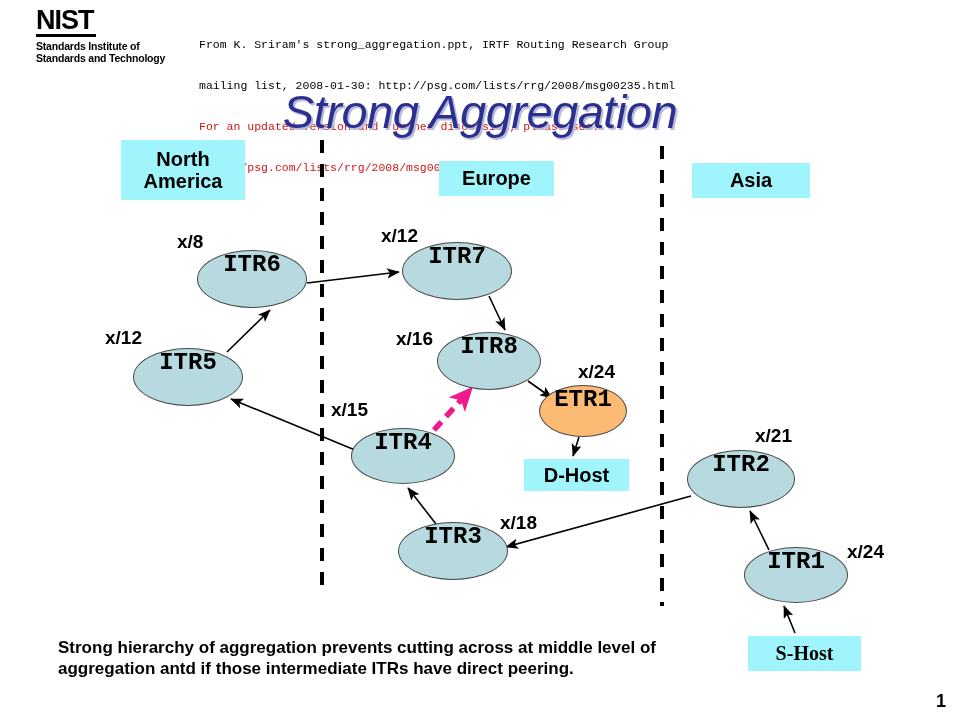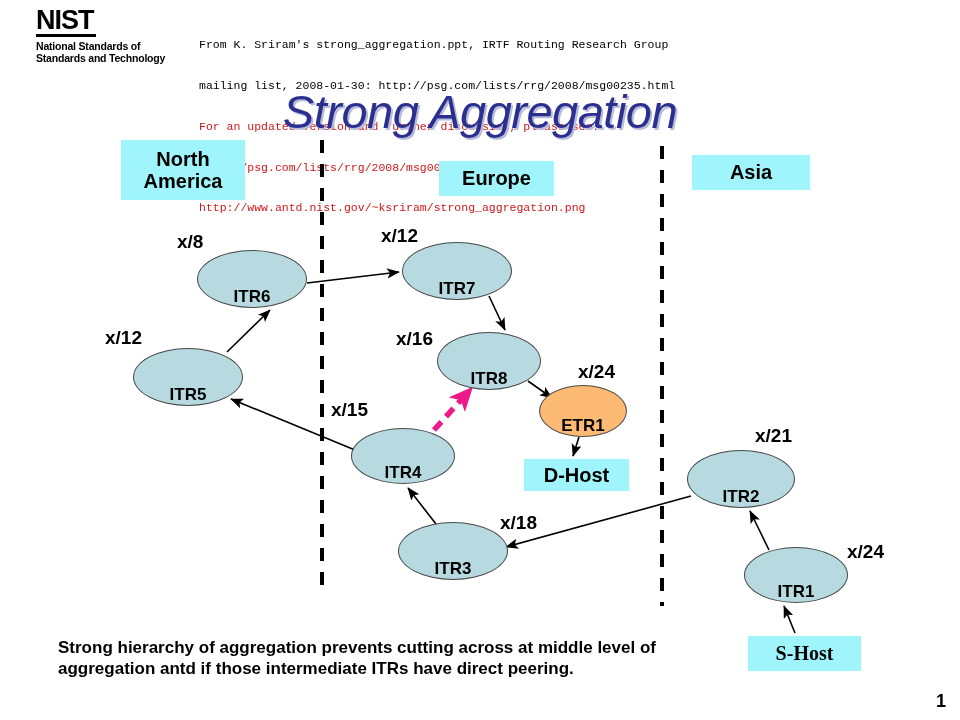--- a/index.html
+++ b/index.html
@@ -89,25 +89,25 @@
     justify-content: center;
     line-height: 1.12;
   }
 
   
   .node {
     position: absolute;
     border: 1.6px solid #4a4a4a;
     border-radius: 50%;
     display: flex;
-    align-items: flex-end;
+    align-items: flex-start;
     justify-content: center;
-    font-family: Liberation Sans, sans-serif;
-    font-weight: bold;
-    font-size: 17px;
+    font-family: Liberation Mono, monospace;
+    font-weight: bold;
+    font-size: 24px;
     color: #000000;
     box-sizing: border-box;
   }
   .node-itr { background: #b6dadf; }
   .node-etr { background: #fdba74; }
 
   
   .prefix-label {
     position: absolute;
     font-family: "Liberation Sans", sans-serif;
@@ -138,31 +138,30 @@
   }
 </style>
 </head>
 <body>
 
 <div id="slide">
 
   <div id="nist-logo">
     <div id="nist-wordmark">NIST</div>
     <div id="nist-tagline">
-      <div>National Standards of</div>
+      <div>Standards Institute of</div>
       <div>Standards and Technology</div>
     </div>
   </div>
 
   <div id="attribution">
     <div class="attr-black">From K. Sriram's strong_aggregation.ppt, IRTF Routing Research Group</div>
     <div class="attr-black">mailing list, 2008-01-30: http://psg.com/lists/rrg/2008/msg00235.html</div>
     <div class="attr-red">For an updated version and further discussion, please see:</div>
     <div class="attr-red">http://psg.com/lists/rrg/2008/msg00246.html and</div>
-    <div class="attr-red">http://www.antd.nist.gov/~ksriram/strong_aggregation.png</div>
   </div>
 
   <div id="slide-title">Strong Aggregation</div>
 
   <svg id="edge-layer" viewBox="0 0 960 720">
     <defs>
       <marker id="arrow-black" markerWidth="9" markerHeight="9" refX="7.5" refY="3.2" orient="auto" markerUnits="strokeWidth">
         <path d="M0,0 L8,3.2 L0,6.4 L1.8,3.2 z" fill="#000000"></path>
       </marker>
       <marker id="arrow-pink" markerWidth="5" markerHeight="5" refX="3.6" refY="2" orient="auto" markerUnits="strokeWidth">
@@ -189,21 +188,21 @@
   </svg>
 
   <div id="region-group">
       <div class="cyan-box" style="left: 121px; top: 140px; width: 124px; height: 60px; font-size: 20px;">
         <span style="white-space: pre-line;">North
 America</span>
       </div>
       <div class="cyan-box" style="left: 439px; top: 161px; width: 115px; height: 35px; font-size: 20px;">
         <span style="white-space: pre-line;">Europe</span>
       </div>
-      <div class="cyan-box" style="left: 692px; top: 155px; width: 118px; height: 35px; font-size: 20px;">
+      <div class="cyan-box" style="left: 692px; top: 163px; width: 118px; height: 35px; font-size: 20px;">
         <span style="white-space: pre-line;">Asia</span>
       </div>
     </div>
 
   <div id="node-group">
       <div class="node node-itr" style="left: 197px; top: 250px; width: 110px; height: 58px;">
         <span>ITR6</span>
       </div>
       <div class="node node-itr" style="left: 402px; top: 242px; width: 110px; height: 58px;">
         <span>ITR7</span>

